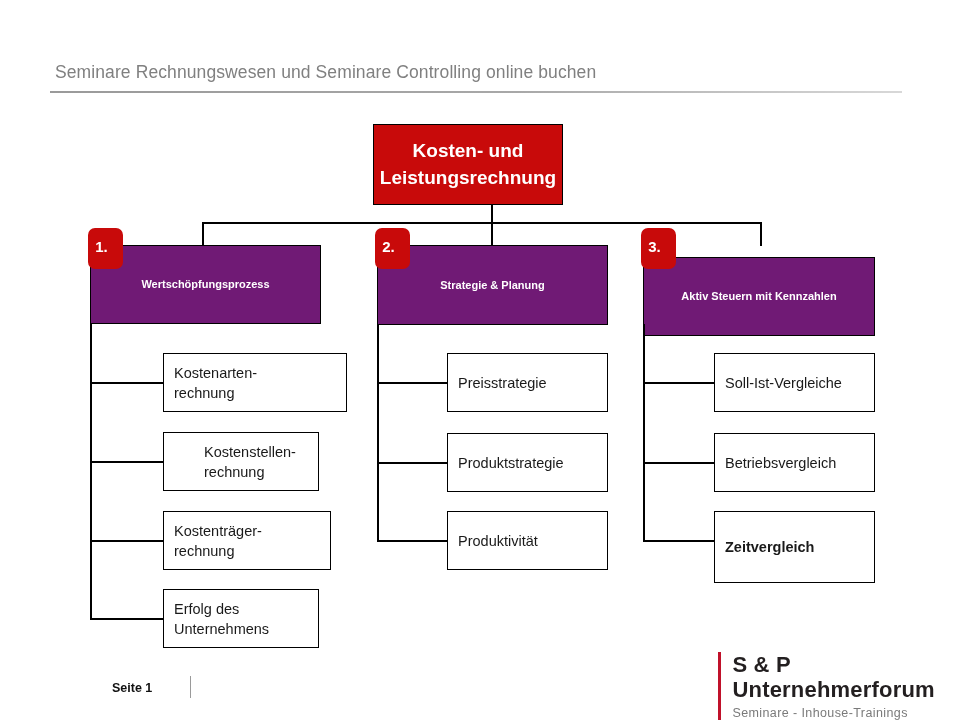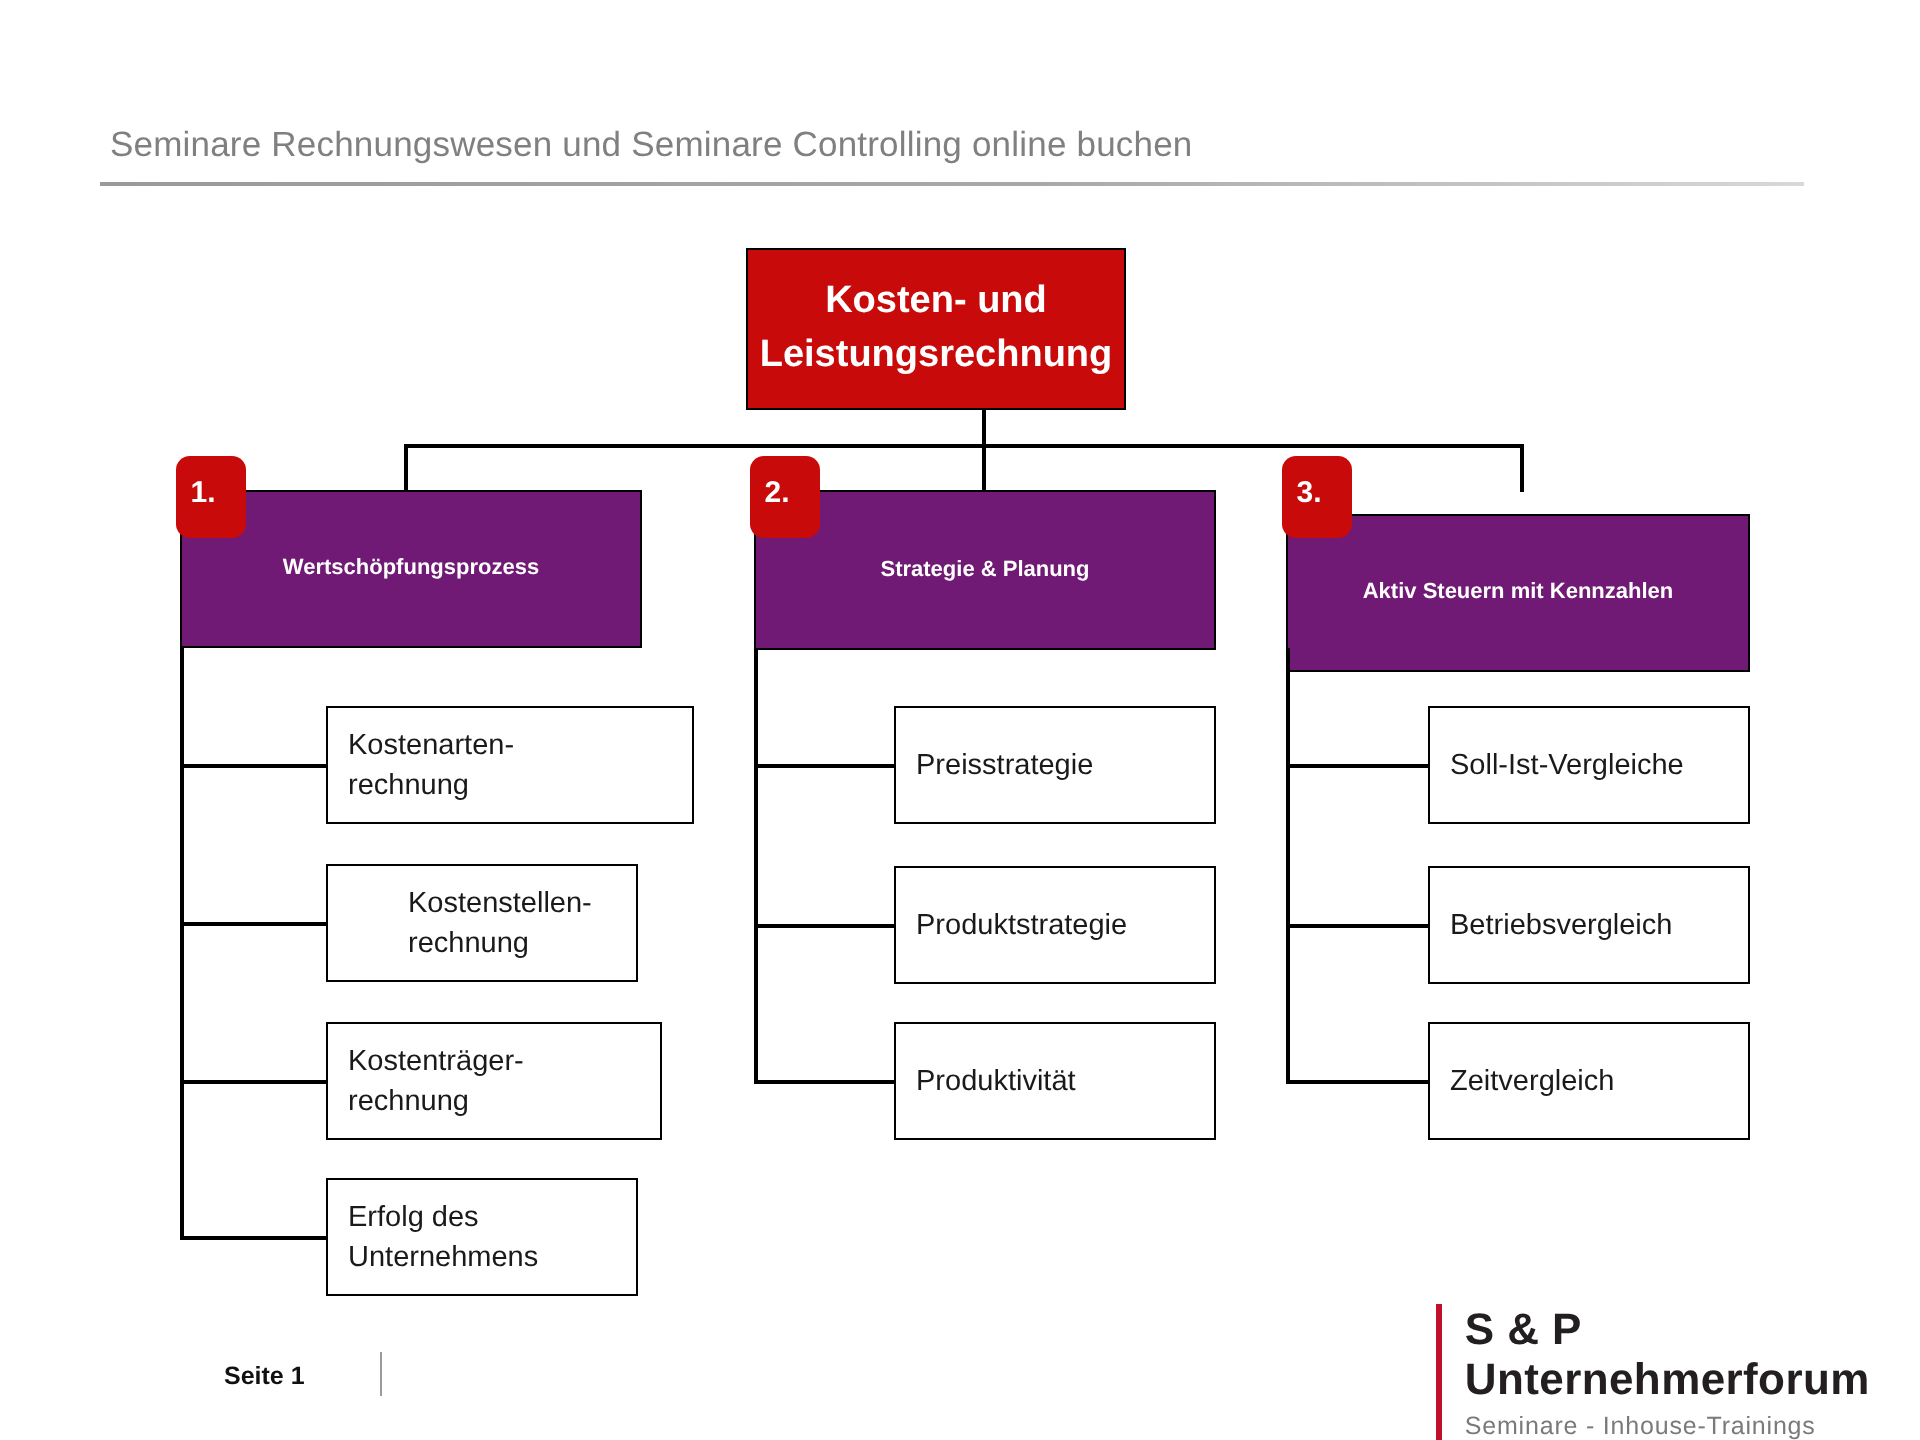--- a/index.html
+++ b/index.html
@@ -226,21 +226,21 @@
   <div class="line-v" style="left:643px; top:324px; width:2px; height:218px;"></div>
   <div class="line-h" style="left:643px; top:382px; width:72px; height:2px;"></div>
   <div class="line-h" style="left:643px; top:462px; width:72px; height:2px;"></div>
   <div class="line-h" style="left:643px; top:540px; width:72px; height:2px;"></div>
   <div class="node node-leaf" style="left:714px; top:353px; width:161px; height:59px;">
     <span>Soll-Ist-Vergleiche</span>
   </div>
   <div class="node node-leaf" style="left:714px; top:433px; width:161px; height:59px;">
     <span>Betriebsvergleich</span>
   </div>
-  <div class="node node-leaf" style="left:714px; top:511px; width:161px; height:59px;">
+  <div class="node node-leaf" style="left:714px; top:511px; width:161px; height:72px;font-weight:bold;">
     <span>Zeitvergleich</span>
   </div>
 
   <div class="footer-page">Seite 1</div>
   <div class="footer-divider"></div>
 
   <div class="logo">
     <div class="logo-bar"></div>
     <div class="logo-text-wrap">
       <div class="logo-main">S &amp; P Unternehmerforum</div>

